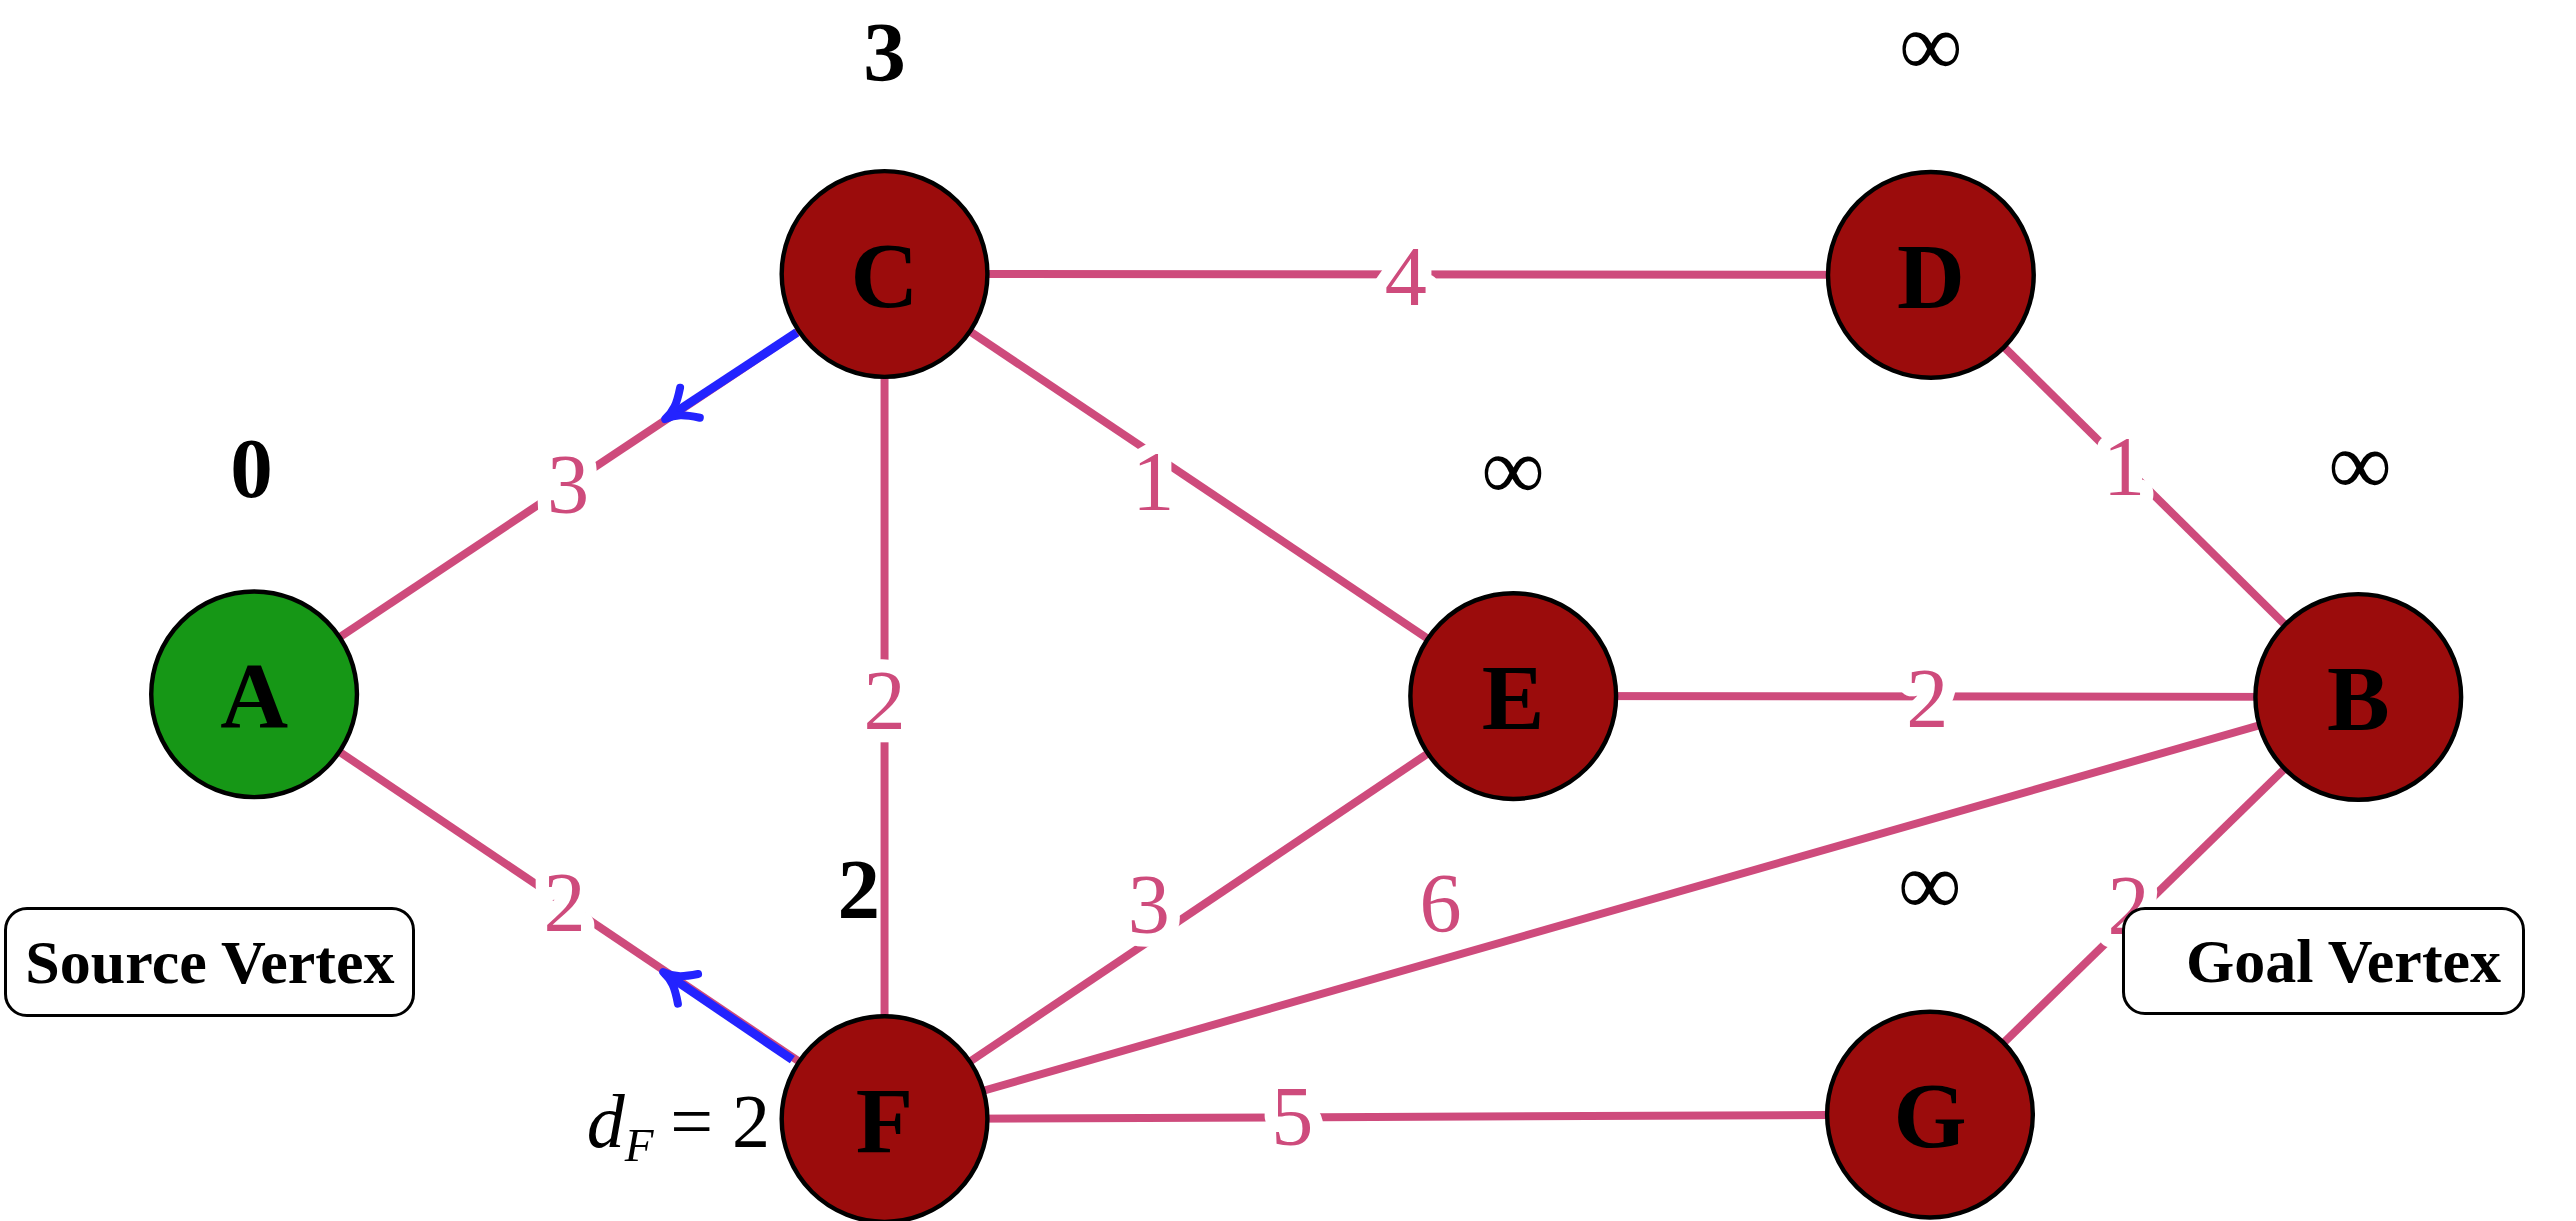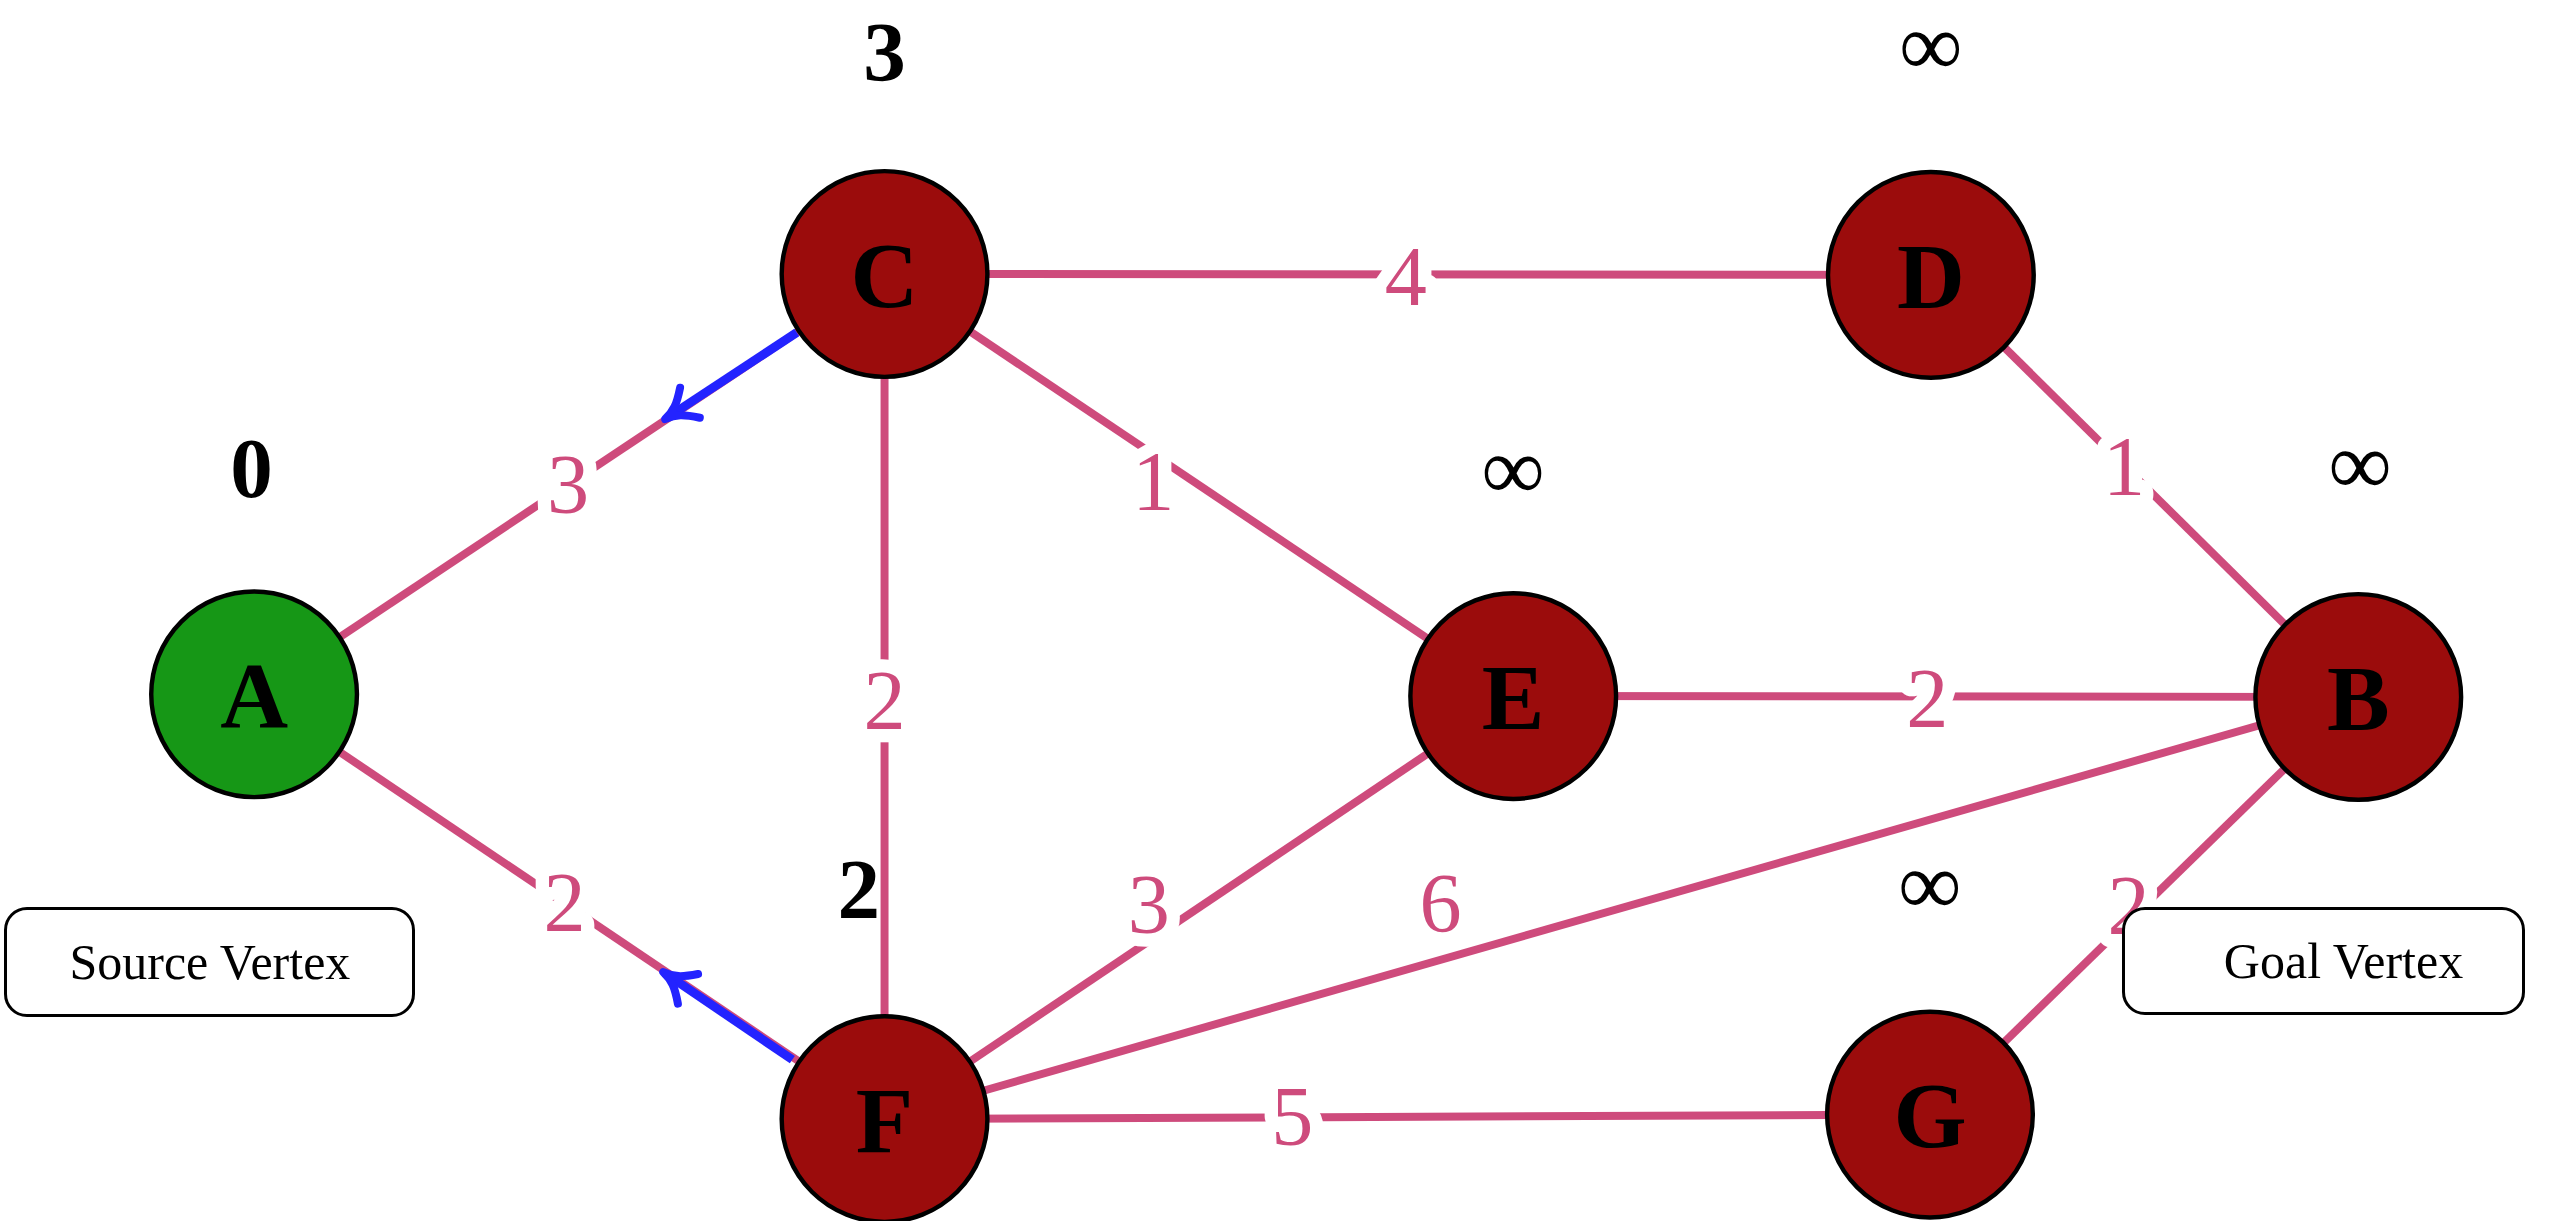--- a/index.html
+++ b/index.html
@@ -46,23 +46,24 @@
   
   .callout {
     position: absolute;
     box-sizing: border-box;
     border: 3.5px solid #000000;
     border-radius: 23px;
     background: #ffffff;
     display: flex;
     align-items: center;
     justify-content: center;
-    font-size: 50px;
+    font-size: 62px;
     color: #000000;
     white-space: nowrap;
+    font-weight: bold;
   }
 
   
   .dist-eq {
     position: absolute;
     transform: translateY(-50%);
     font-size: 76px;
     color: #000000;
     white-space: nowrap;
     text-align: right;
@@ -145,15 +146,18 @@
 
   <div class="callout" id="source-box" style="left: 4.4px; top: 907px; width: 411px; height: 110px;">
     <span>Source Vertex</span>
   </div>
 
   <div class="callout" id="goal-box" style="left: 2122px; top: 907px; width: 403px; height: 108px; padding-left: 40px;">
     <span>Goal Vertex</span>
   </div>
 
 
+  <div class="dist-eq" id="eq-F" style="right: 1806px; top: 1125px;">
+    <span class="math-var">d</span><span class="math-sub">F</span><span class="math-rest">= 2</span>
+  </div>
 
 </div>
 
 
 </body></html>

